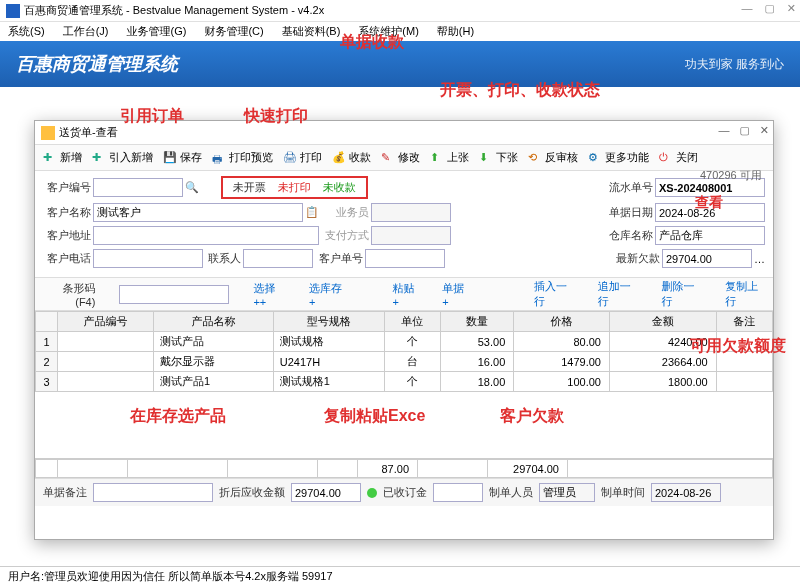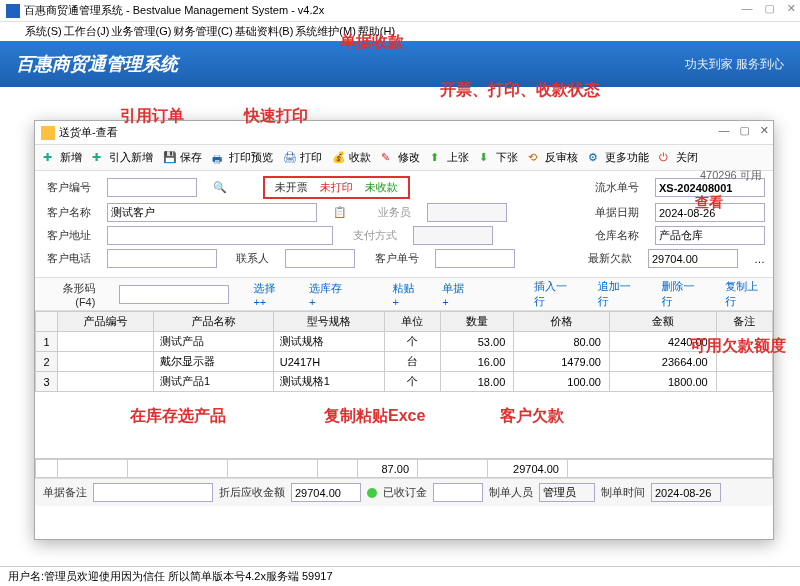--- a/index.html
+++ b/index.html
@@ -4,21 +4,21 @@
 <style>
 * { box-sizing: border-box; margin: 0; padding: 0; font-family: "Microsoft YaHei", SimSun, sans-serif; font-size: 11px; }
 body { background: #f0f0f0; width: 800px; height: 586px; overflow: hidden; position: relative; }
 
 .outer-window { background: #fff; width: 800px; height: 586px; position: relative; }
 .outer-title { display: flex; align-items: center; height: 22px; padding: 0 6px; background: #fff; border-bottom: 1px solid #e0e0e0; font-size: 11px; }
 .outer-title .icon { width: 14px; height: 14px; background: #2060c0; margin-right: 4px; }
 .outer-controls { position: absolute; right: 4px; top: 2px; display: flex; gap: 12px; color: #888; }
 .outer-controls span { cursor: pointer; }
 
-.menubar { display: flex; gap: 2px; padding: 2px 8px; background: #fff; font-size: 11px; margin-left: 17px; }
+.menubar { display: flex; gap: 18px; padding: 2px 8px; background: #fff; font-size: 11px; }
 .menubar span { cursor: pointer; }
 
 .banner { background: linear-gradient(#2a7bd4, #1d5fb0); color: #fff; height: 46px; display: flex; align-items: center; padding: 0 16px; justify-content: space-between; }
 .banner-title { font-size: 18px; font-weight: bold; font-style: italic; }
 .banner-slogan { font-size: 12px; opacity: .9; }
 
 .dialog { position: absolute; left: 34px; top: 120px; width: 740px; height: 420px; background: #fff; border: 1px solid #aaa; box-shadow: 0 4px 16px rgba(0,0,0,.3); }
 .dialog-title { display: flex; align-items: center; height: 24px; padding: 0 6px; background: #fff; border-bottom: 1px solid #ddd; font-size: 11px; }
 .dialog-title .icon { width: 14px; height: 14px; background: #ffc040; margin-right: 4px; }
 .dialog-controls { position: absolute; right: 4px; top: 3px; display: flex; gap: 10px; color: #666; }
@@ -31,21 +31,21 @@
 .ico-print { color: #26a; }
 .ico-money { color: #e80; }
 .ico-edit { color: #c33; }
 .ico-up { color: #3a3; }
 .ico-down { color: #3a3; }
 .ico-review { color: #c60; }
 .ico-more { color: #06a; }
 .ico-close { color: #d22; }
 
 .form-area { padding: 5px 8px; }
-.fr { display: flex; align-items: center; gap: 16px; margin-bottom: 4px; }
+.fr { display: flex; align-items: center; gap: 2px; margin-bottom: 4px; }
 .lbl { width: 48px; text-align: right; color: #333; }
 .lbl-gray { color: #999; }
 .inp { border: 1px solid #aac; height: 19px; padding: 0 3px; background: #fff; }
 .inp-r { background: #f6f6f6; }
 .status-box { display: flex; gap: 12px; border: 2px solid #e03030; padding: 2px 10px; margin-left: 20px; }
 .status-box span:nth-child(1){ color:#333; }
 .status-box span:nth-child(2){ color:#d22; }
 .status-box span:nth-child(3){ color:#1a9a1a; }
 
 .action-row { display: flex; align-items: center; gap: 24px; padding: 1px 8px; border-top: 1px solid #ddd; border-bottom: 1px solid #ddd; background: #fafafa; }

